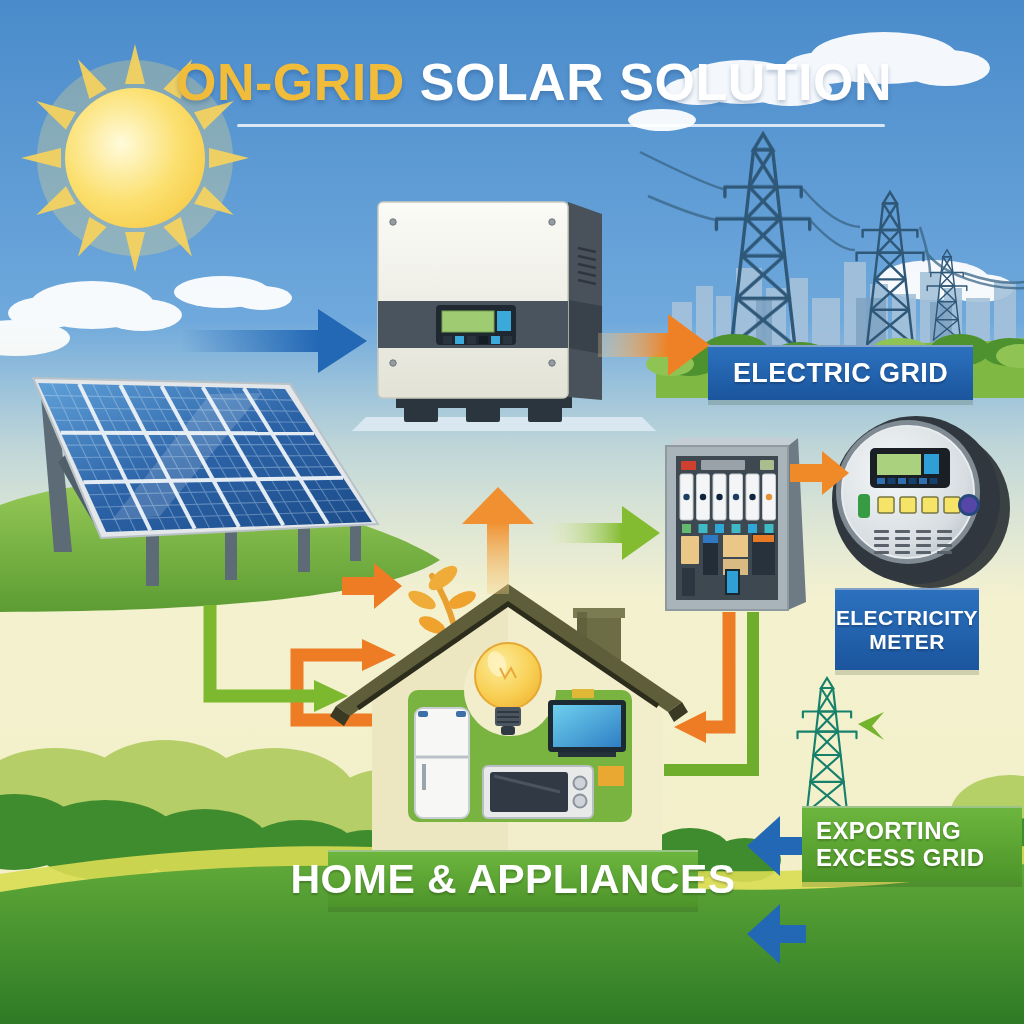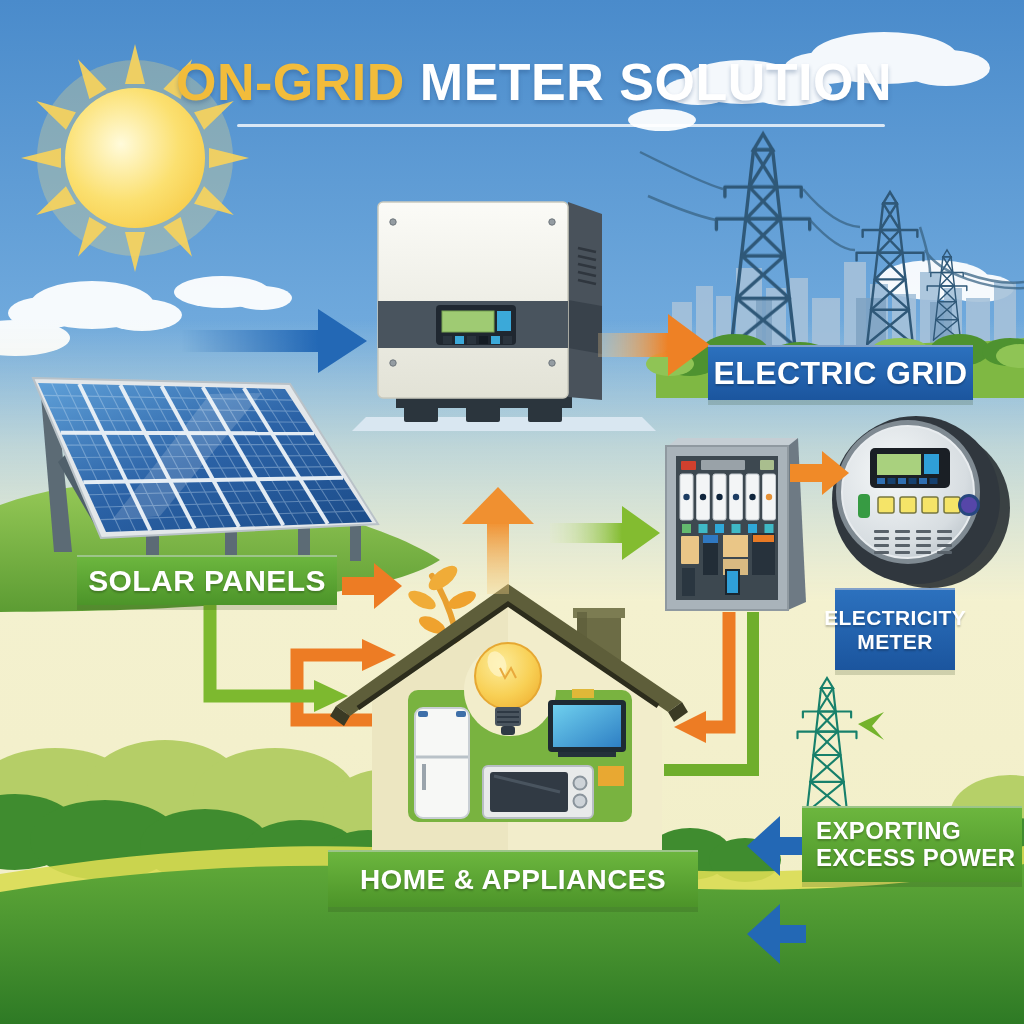--- a/index.html
+++ b/index.html
@@ -17,23 +17,23 @@
        border-top:2px solid rgba(255,255,255,.45);
        box-shadow:0 5px 0 rgba(40,60,20,.18);
        text-shadow:0 2px 2px rgba(0,0,0,.22);line-height:1.12;}
   .lbl.nowrap{white-space:nowrap;}
   .lbl.left{justify-content:flex-start;text-align:left;padding-left:14px;}
   .lbl.green{background:linear-gradient(#6CB63E,#4C9429);}
   .lbl.orange{background:linear-gradient(#F0993B,#DC7C1B);}
   .lbl.blue{background:linear-gradient(#2C71BE,#1B559E);}
   #lbl-panels{left:77px;top:555px;width:260px;height:48px;font-size:30px;}
   #lbl-inverter{left:358px;top:431px;width:292px;height:56px;font-size:31px;}
-  #lbl-grid{left:708px;top:345px;width:265px;height:53px;font-size:32px;}
-  #lbl-meter{left:835px;top:588px;width:120px;height:80px;font-size:21px;}
-  #lbl-home{left:328px;top:850px;width:370px;height:55px;font-size:28px;}
+  #lbl-grid{left:708px;top:345px;width:265px;height:53px;font-size:27px;}
+  #lbl-meter{left:835px;top:588px;width:144px;height:80px;font-size:21px;}
+  #lbl-home{left:328px;top:850px;width:370px;height:55px;font-size:41px;}
   #lbl-export{left:802px;top:806px;width:206px;height:74px;font-size:24px;}
   #lbl-import{left:802px;top:893px;width:208px;height:74px;font-size:24px;}
 </style>
 </head>
 <body>
 
 <div id="canvas">
 
 <svg id="scene" width="1024" height="1024" viewBox="0 0 1024 1024" xmlns="http://www.w3.org/2000/svg">
   <defs>
@@ -522,22 +522,21 @@
   <g>
     <rect x="780" y="837" width="26" height="18" fill="#2368B5"></rect>
     <polygon points="780,816 747,846 780,876" fill="#2368B5"></polygon>
   </g>
   <g>
     <rect x="780" y="925" width="26" height="18" fill="#2368B5"></rect>
     <polygon points="780,904 747,934 780,964" fill="#2368B5"></polygon>
   </g>
 </svg>
 
-<div class="title"><span class="hl">ON-GRID</span><span> METER SOLUTION</span></div>
+<div class="title"><span class="hl">ON-GRID</span><span> SOLAR SOLUTION</span></div>
 <div class="underline"></div>
 
-<div id="lbl-panels" class="lbl green nowrap">SOLAR PANELS</div>
 <div id="lbl-grid" class="lbl blue nowrap">ELECTRIC GRID</div>
 <div id="lbl-meter" class="lbl blue">ELECTRICITY METER</div>
 <div id="lbl-home" class="lbl green nowrap">HOME &amp; APPLIANCES</div>
-<div id="lbl-export" class="lbl green left">EXPORTING EXCESS POWER</div>
+<div id="lbl-export" class="lbl green left">EXPORTING EXCESS GRID</div>
 
 </div>
 
 </body></html>

